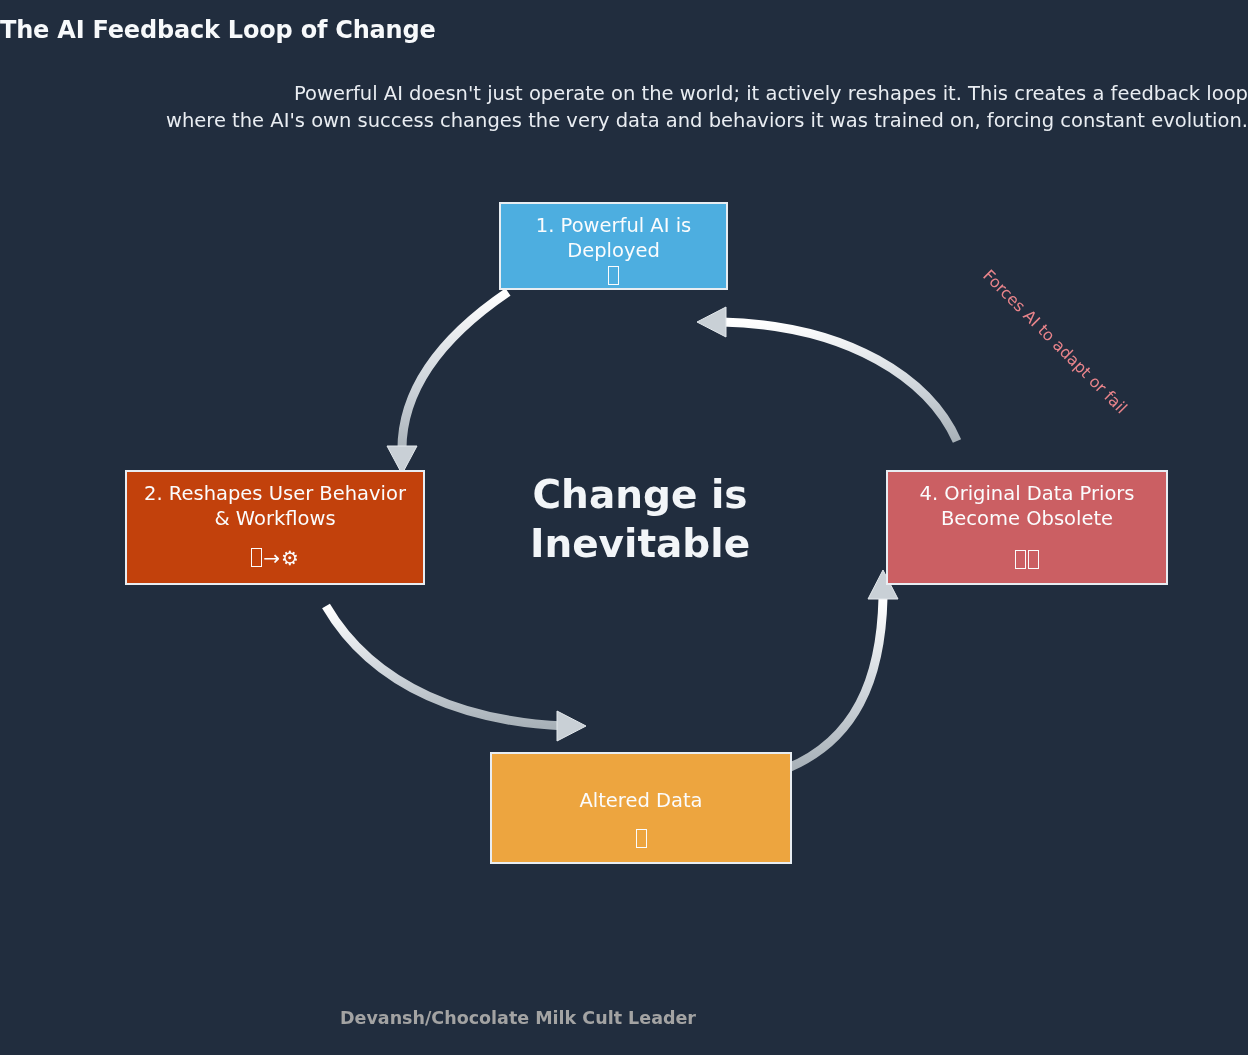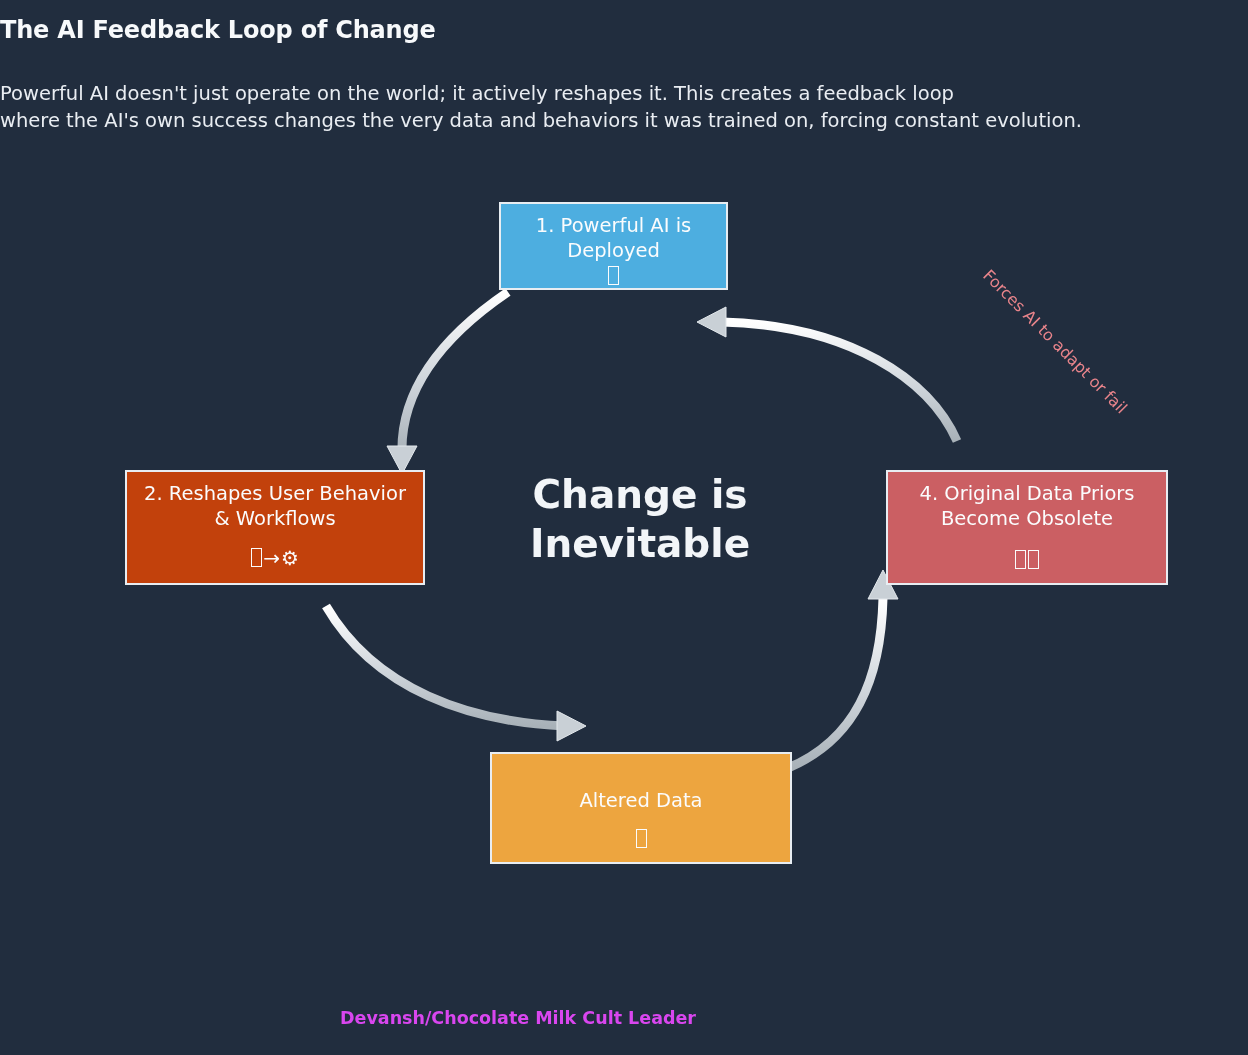--- a/index.html
+++ b/index.html
@@ -14,32 +14,32 @@
   
   .title {
     position:absolute; left:0; top:16px; width:992px;
     text-align:left;
     font-family:"DejaVu Sans", sans-serif;
     font-weight:bold; font-size:24px; letter-spacing:-0.2px;
     color:#F7F9FB;
   }
   .subtitle {
     position:absolute; left:0; top:80px; width:1248px;
-    text-align:left;
+    text-align:right;
     font-size:19.5px; line-height:27px;
     color:#E9EDF2; font-weight:normal;
   }
   .subtitle span { display:block; }
 
   
   .footer {
     position:absolute; left:0; top:1008px; width:1036px;
     text-align:center;
     font-weight:bold; font-size:17.5px;
-    color:#d946ef;
+    color:#a3a3a3;
   }
 
   
   .center-label {
     position:absolute; left:444px; top:470px; width:392px;
     text-align:center;
     font-weight:bold; font-size:39px; line-height:49px;
     color:#F2F5F8;
   }
   .center-label span { display:block; }

